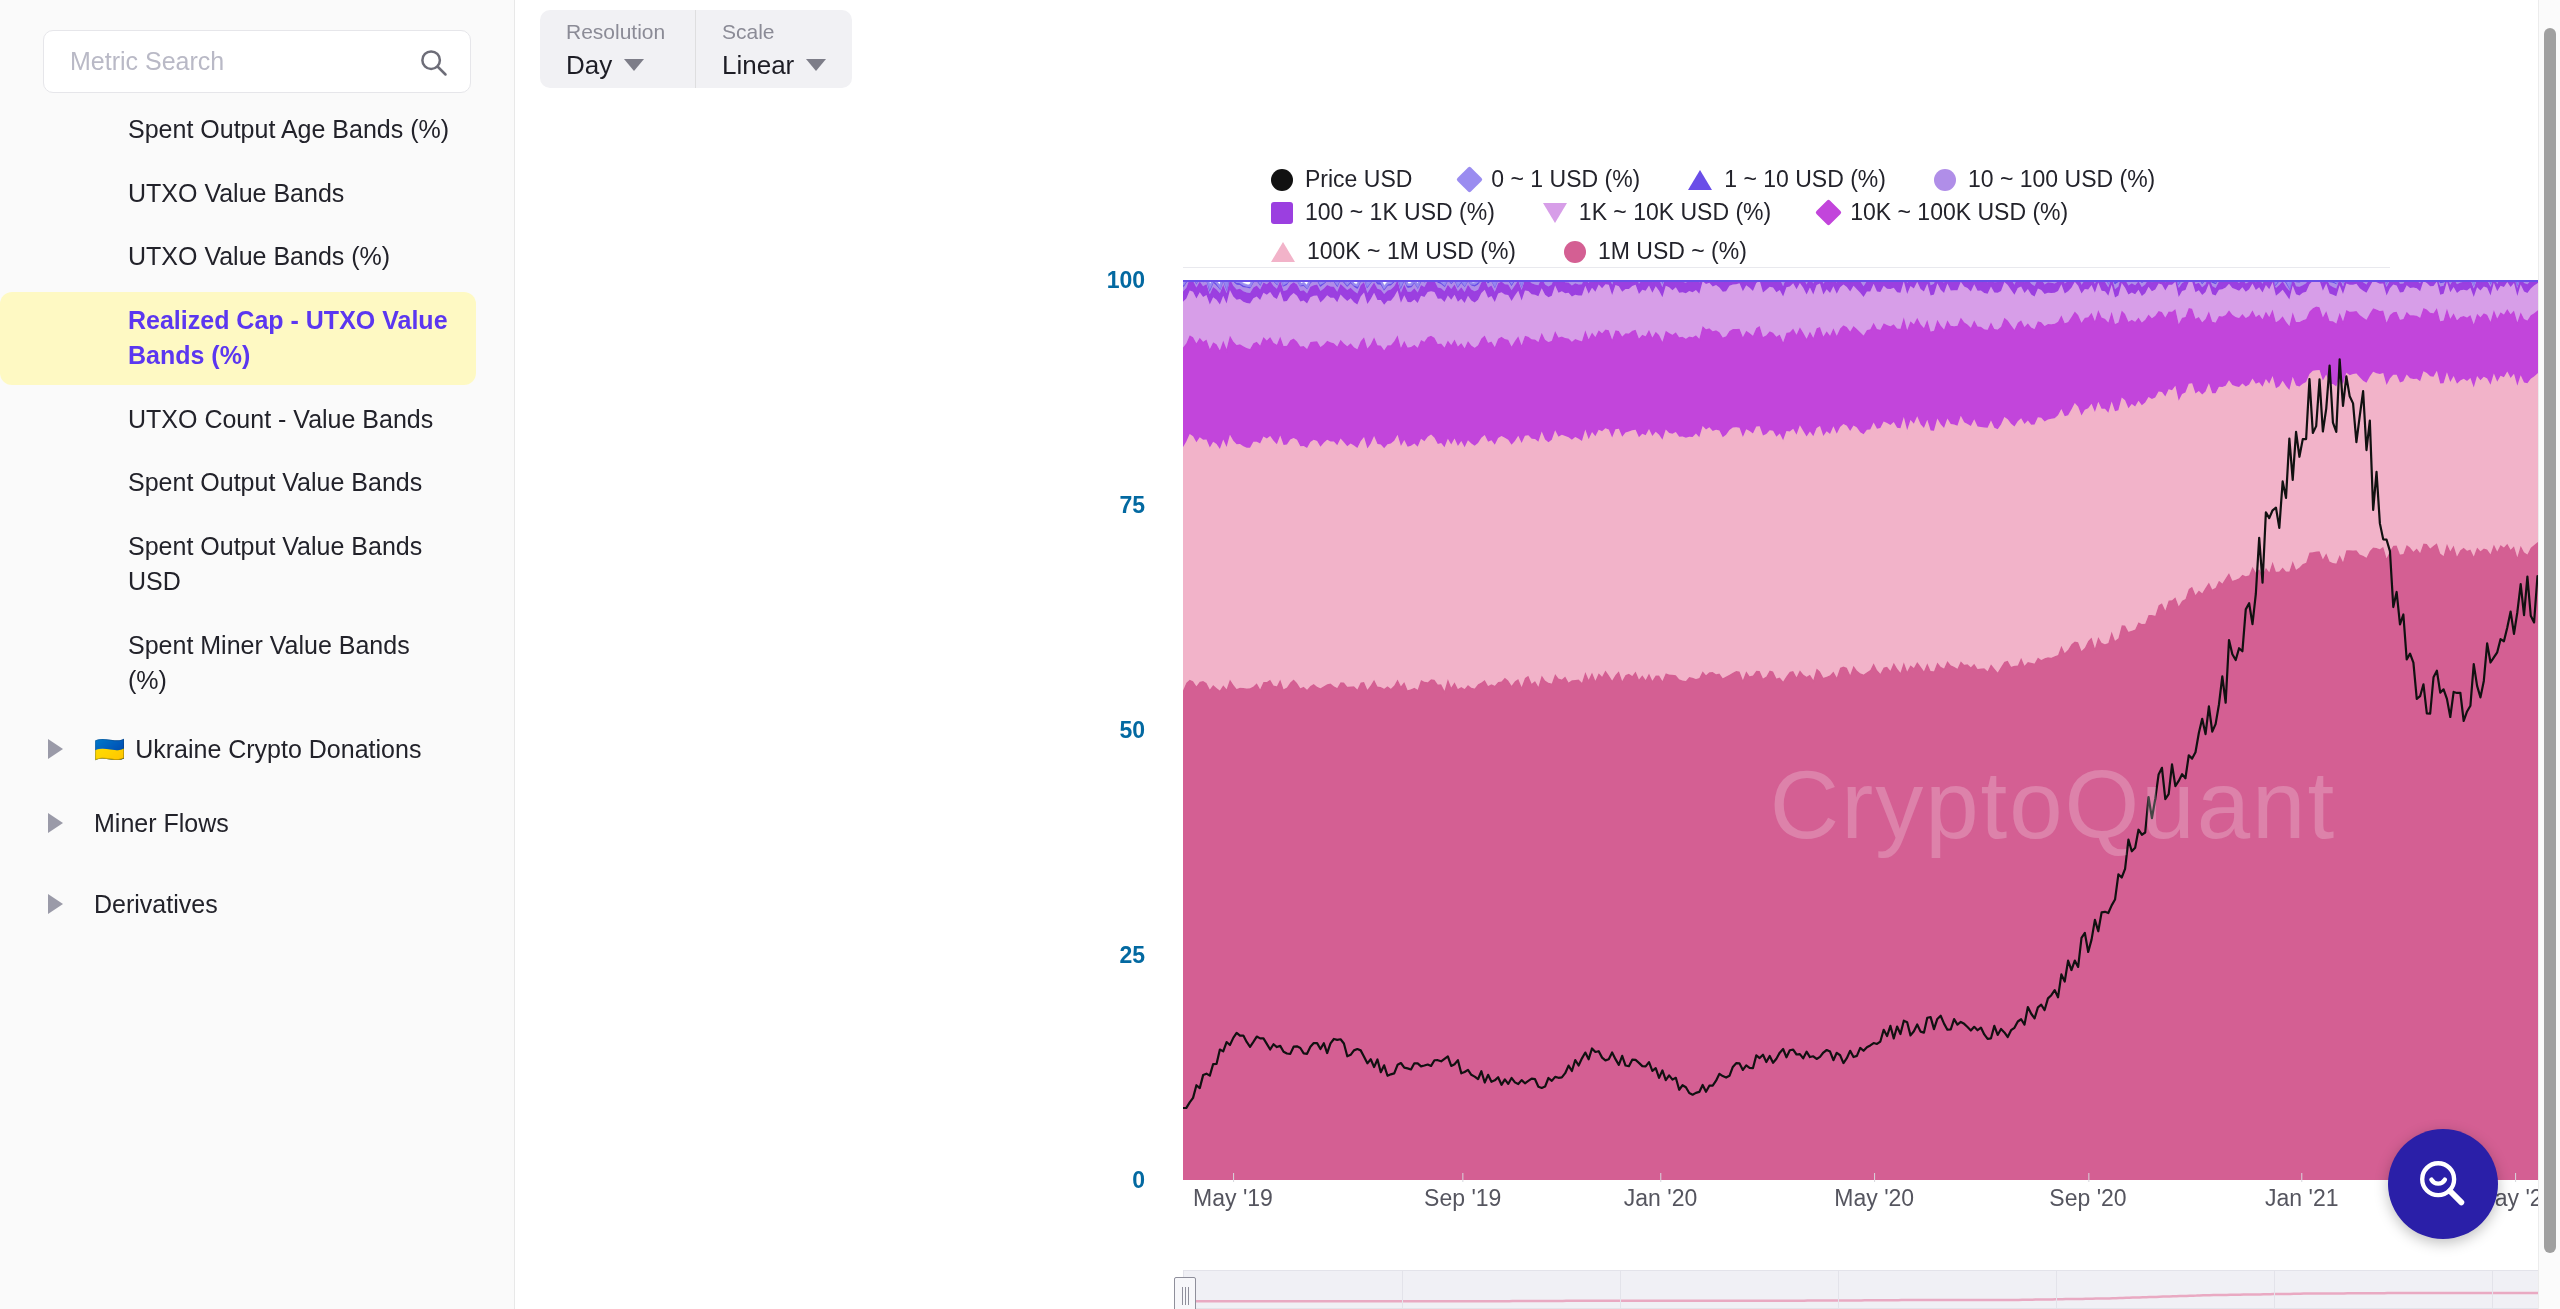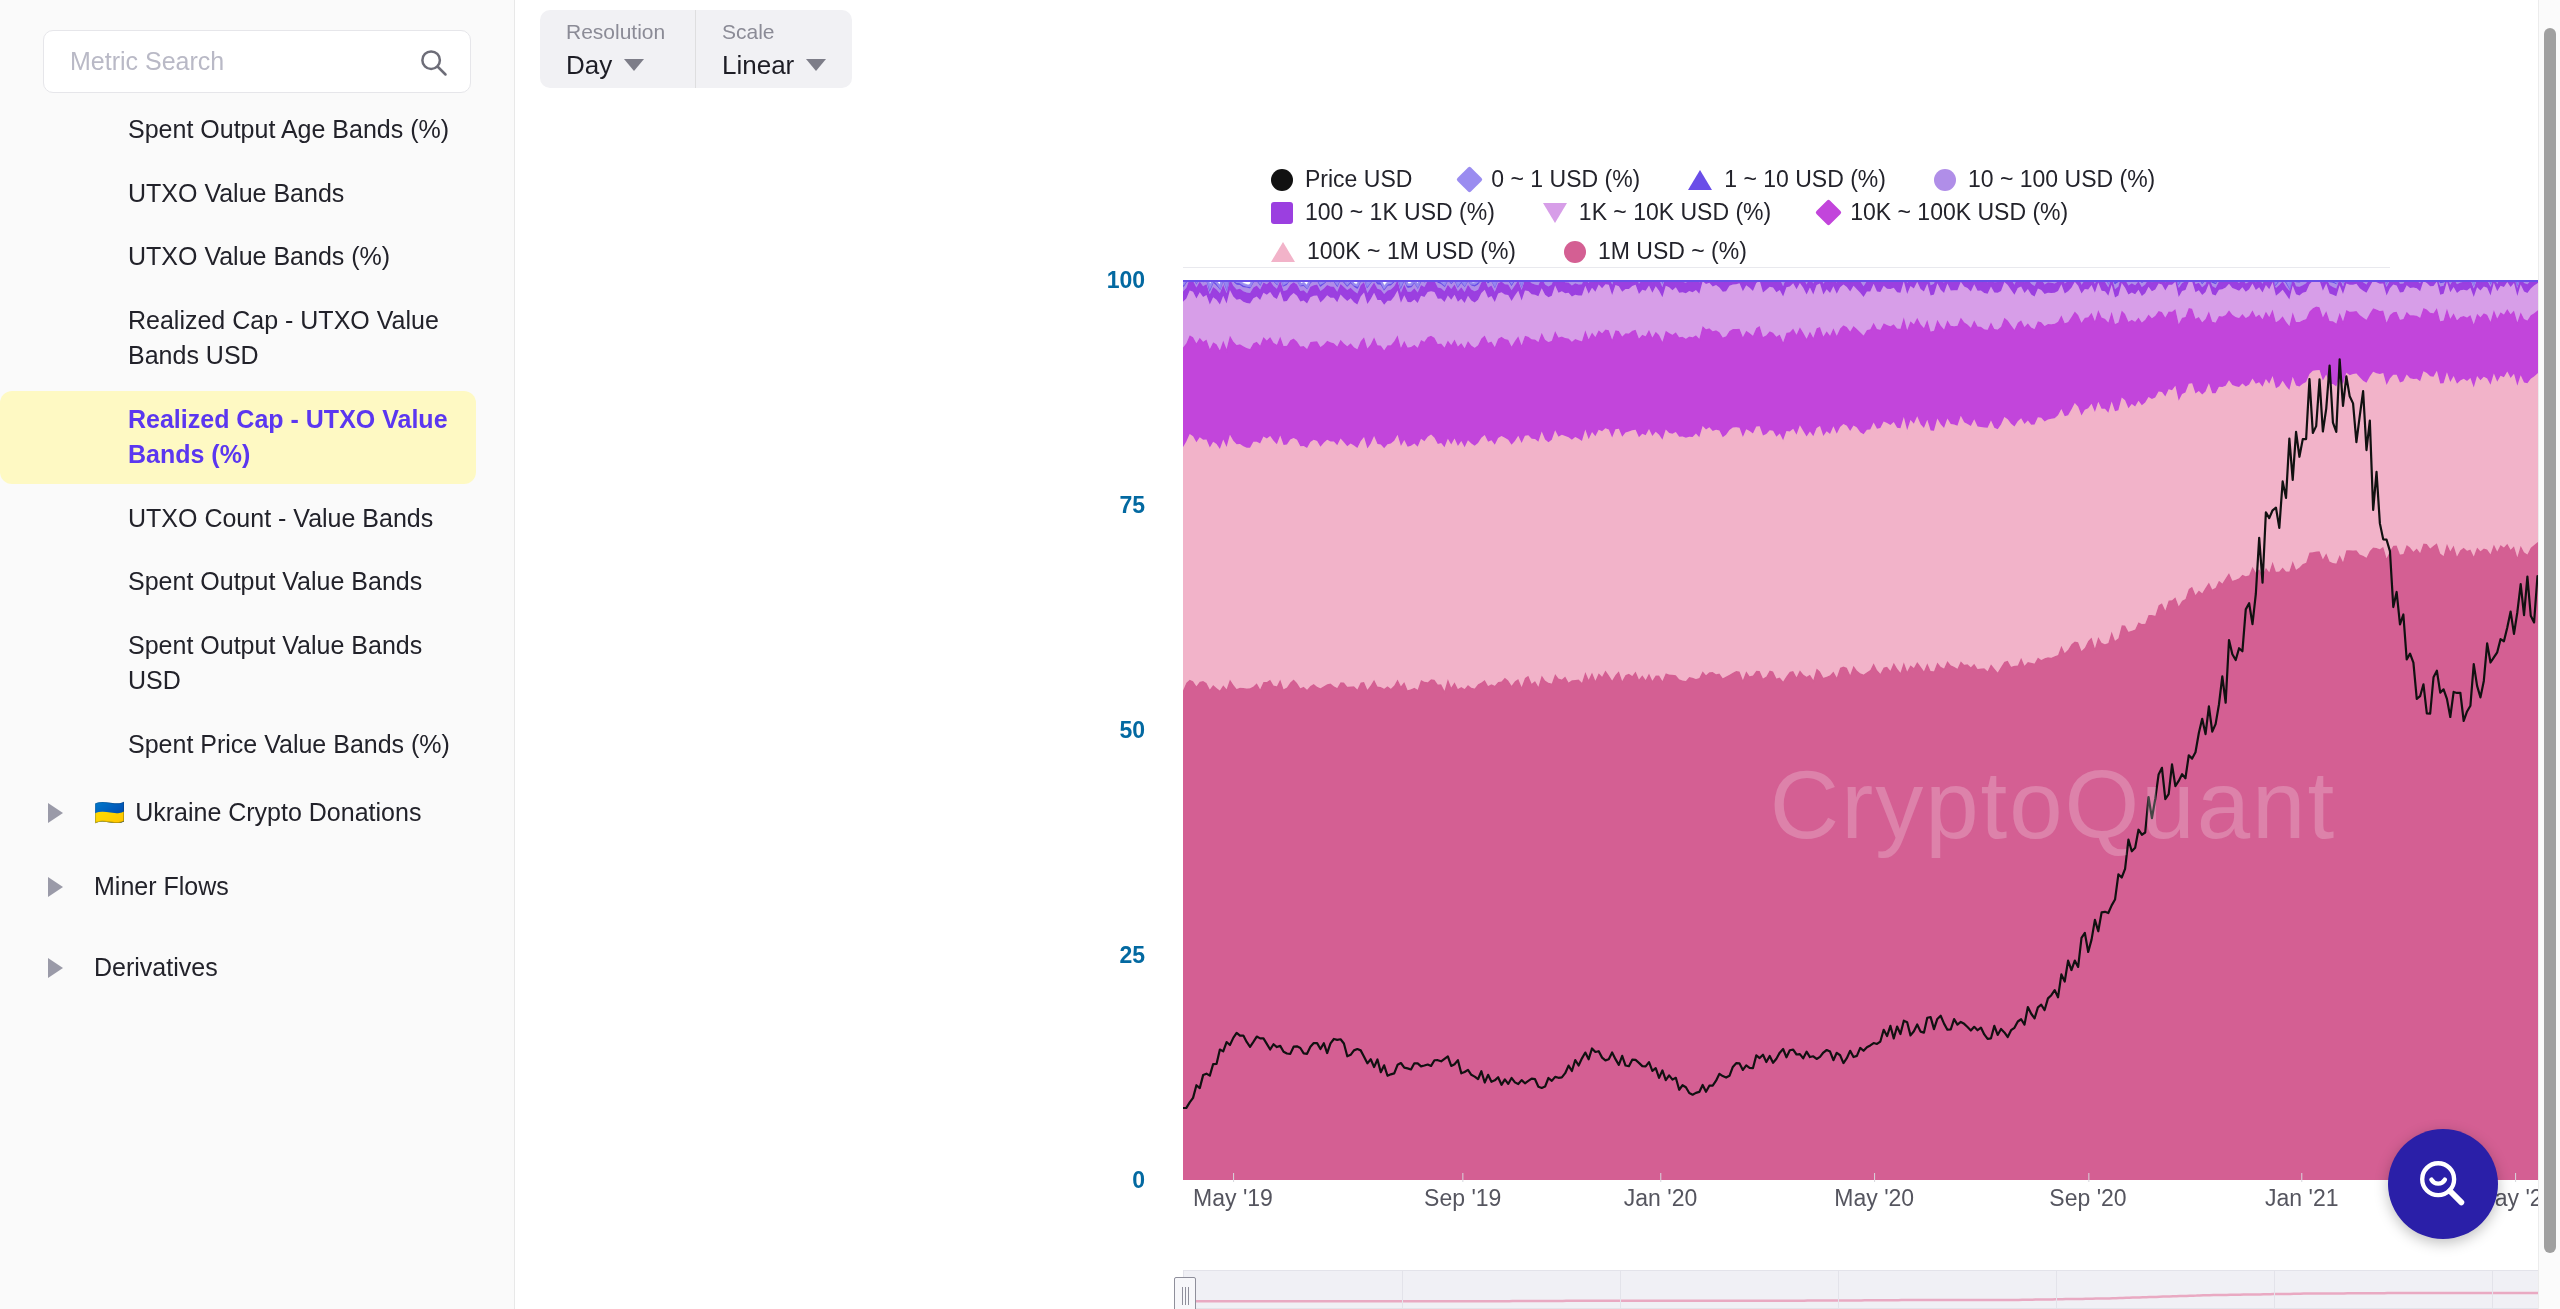--- a/index.html
+++ b/index.html
@@ -171,26 +171,25 @@
       <svg class="search-icon" viewBox="0 0 24 24" fill="none" stroke="currentColor" stroke-width="2">
         <circle cx="10.5" cy="10.5" r="7"></circle>
         <line x1="15.8" y1="15.8" x2="22" y2="22" stroke-linecap="round"></line>
       </svg>
     </div>
 
     <div class="tree">
       <div class="tree-item">Spent Output Age Bands (%)</div>
       <div class="tree-item">UTXO Value Bands</div>
       <div class="tree-item">UTXO Value Bands (%)</div>
-      <div class="tree-item">Realized Cap - UTXO Value Bands USD</div>
       <div class="tree-item selected">Realized Cap - UTXO Value Bands (%)</div>
       <div class="tree-item">UTXO Count - Value Bands</div>
       <div class="tree-item">Spent Output Value Bands</div>
       <div class="tree-item">Spent Output Value Bands USD</div>
-      <div class="tree-item">Spent Price Value Bands (%)</div>
+      <div class="tree-item">Spent Miner Value Bands (%)</div>
 
       <div class="group-item">
         <span class="caret"></span>
         <span class="flag">🇺🇦</span>
         <span>Ukraine Crypto Donations</span>
       </div>
       <div class="group-item" style="padding-top:26px;padding-bottom:26px;">
         <span class="caret"></span>
         <span>Miner Flows</span>
       </div>

